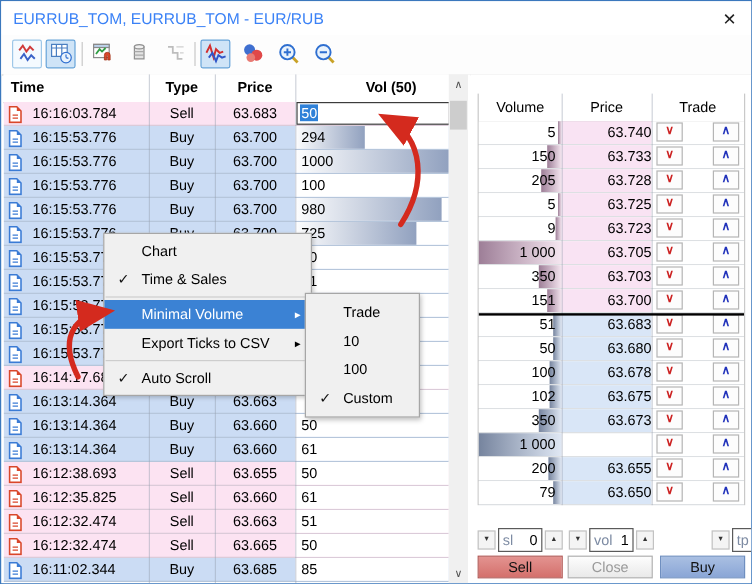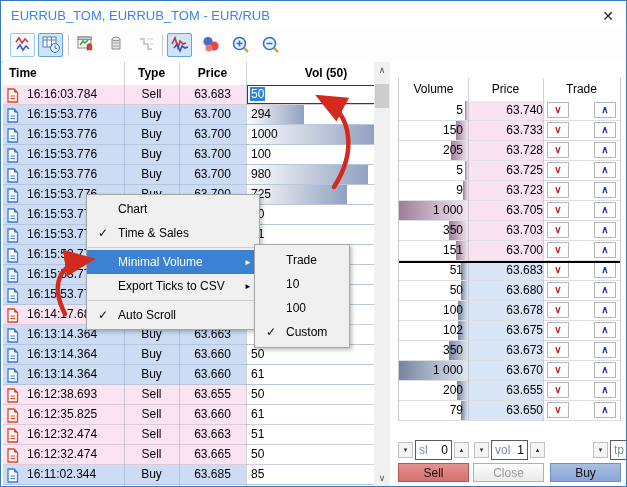--- a/index.html
+++ b/index.html
@@ -651,21 +651,20 @@
             <div class="d-trade">
               <button class="tbtn down">∨</button>
               <button class="tbtn up">∧</button>
             </div>
           </div>
           <div class="dom-row bid">
             <div class="d-vol">
               <div class="dbar" style="width: 100%;"></div>
               <span class="vtxt">1 000</span>
             </div>
-            <div class="d-price">63.670</div>
             <div class="d-trade">
               <button class="tbtn down">∨</button>
               <button class="tbtn up">∧</button>
             </div>
           </div>
           <div class="dom-row bid">
             <div class="d-vol">
               <div class="dbar" style="width: 16%;"></div>
               <span class="vtxt">200</span>
             </div>

